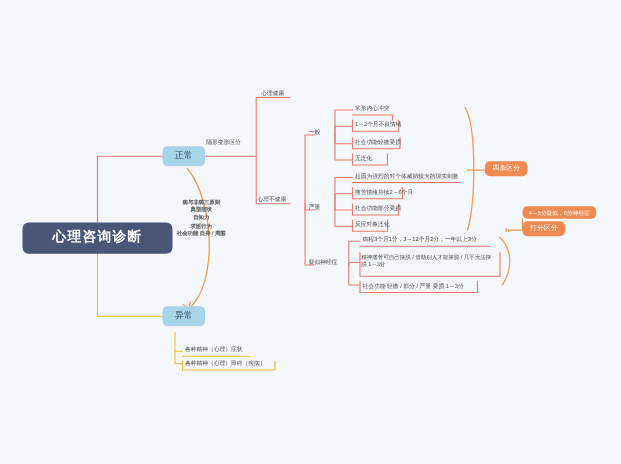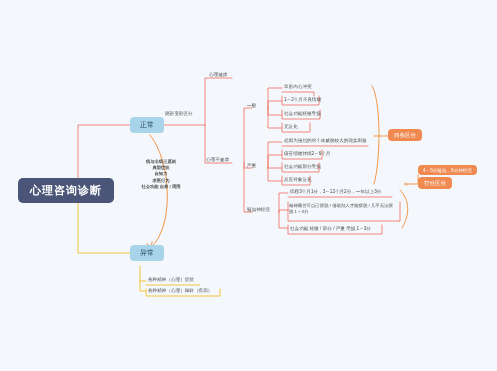--- a/index.html
+++ b/index.html
@@ -140,21 +140,21 @@
       <path d="M150,135 C172,162 174,228 151,247" stroke="#f2994a" stroke-width="1"></path>
       <path d="M151,247 l-4.5,-3.5 M151,247 l1.2,-5.4" stroke="#f2994a" stroke-width="1"></path>
 
       <path d="M140,266 L140,281 L146,281" stroke="#f2c029"></path>
       <path d="M140,281 L140,291 L146,291" stroke="#f2c029"></path>
       <path d="M146,285 L200,285" stroke="#f2c029"></path>
       <path d="M146,289 L146,296 L220,296 L220,289" stroke="#f2c029"></path>
     </g>
   </svg>
 
-  <div class="node n-root" style="left:18px;top:178px;width:96px;">
+  <div class="node n-root" style="left:18px;top:178px;width:120px;">
     <span>心理咨询诊断</span>
   </div>
 
   <div class="node n-blue" style="left:130px;top:117px;width:34px;">
     <span>正常</span>
   </div>
 
   <div class="node n-text" style="left:165px;top:111px;">
     <span>隔形变形区分</span>
   </div>

